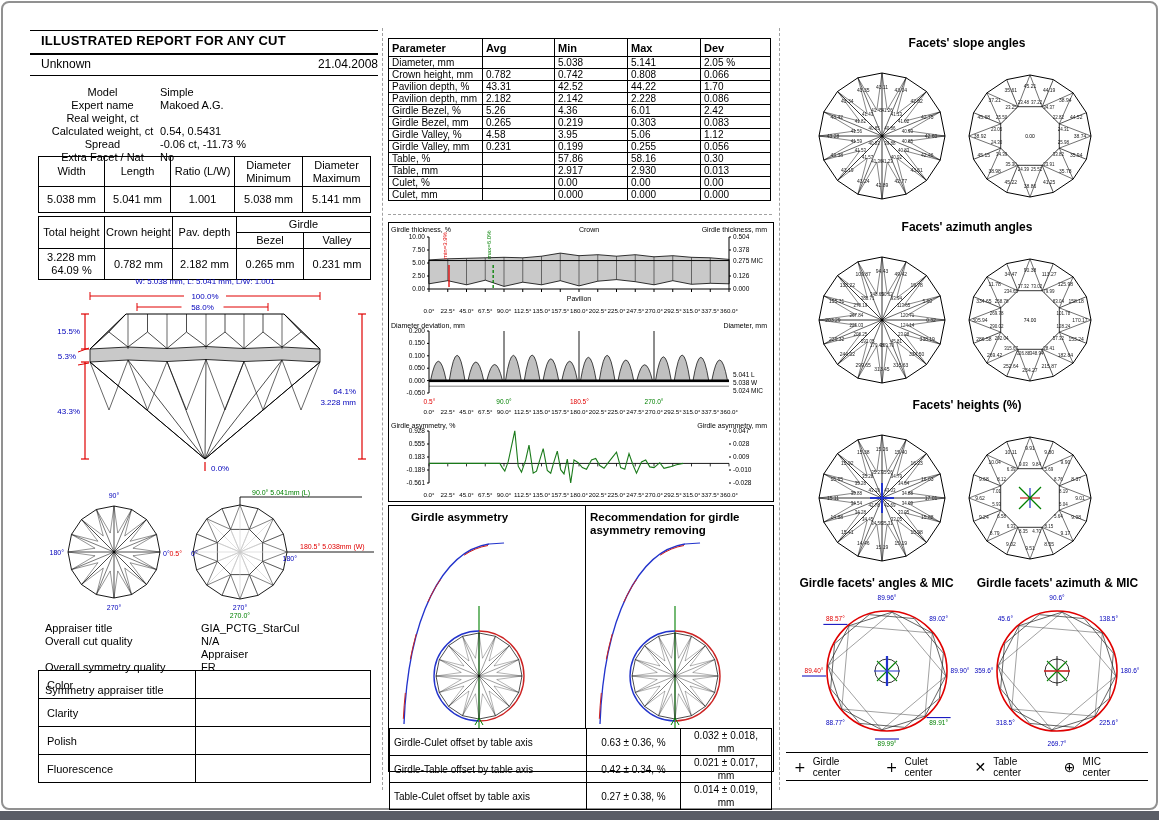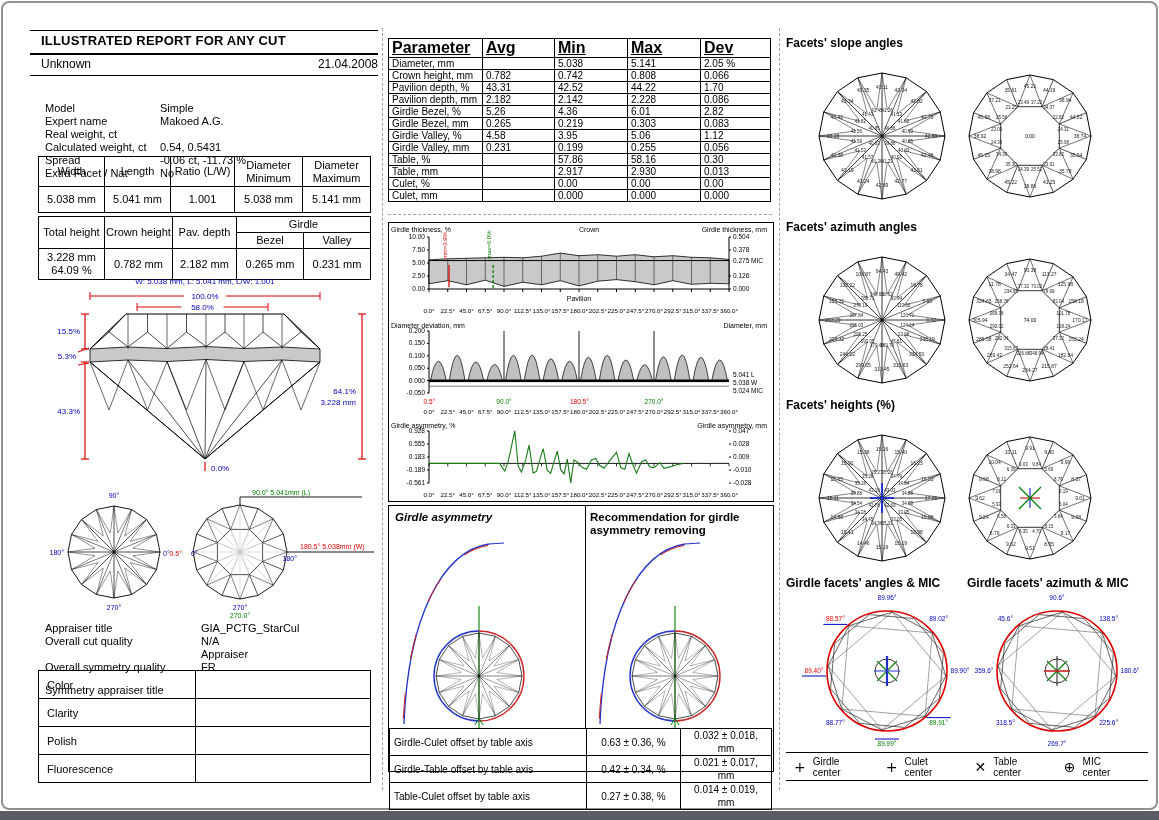--- a/index.html
+++ b/index.html
@@ -20,28 +20,28 @@
   .kv-label{flex:none;}
   table{border-collapse:collapse;}
   .dtable{width:332px;table-layout:fixed;}
   .dtable th,.dtable td{border:1px solid #000;font-weight:normal;font-size:11px;
                         text-align:center;white-space:pre-line;line-height:13px;}
   .dtable th{height:27px;}
   .dtable td{height:23px;}
   #heights-table th{height:13px;}
   #heights-table td{height:28px;}
   #param-table{width:382px;table-layout:fixed;font-size:10px;}
-  #param-table th{border:1px solid #000;text-align:left;font-size:16px;font-weight:bold;height:17px;padding:0 3px;text-decoration:underline;}
+  #param-table th{border:1px solid #000;text-align:left;font-size:11px;font-weight:bold;height:17px;padding:0 3px;}
   #param-table td{border:1px solid #000;height:11px;line-height:11px;padding:0 3px;overflow:hidden;}
   #grades-table{width:332px;table-layout:fixed;}
   #grades-table td{border:1px solid #000;font-size:11px;height:25px;padding-left:8px;}
   #offsets-table{width:382px;table-layout:fixed;font-size:10px;}
   #offsets-table td{border:1px solid #000;height:13px;line-height:13px;padding:0 4px;overflow:hidden;}
   #offsets-table td.c{text-align:center;}
-  .rtitle{font-size:12px;font-weight:bold;width:362px;}
+  .rtitle{font-size:12px;font-weight:bold;text-align:center;width:362px;}
   .panel-title{font-size:11.5px;font-weight:bold;line-height:13px;}
   .legend-row{display:flex;align-items:center;border-top:1px solid #000;border-bottom:1px solid #000;
               height:27px;font-size:10px;padding-left:8px;gap:0;}
   .legend-item{display:flex;align-items:center;margin-right:22px;}
   .legend-sym{font-size:14px;margin-right:7px;font-family:"DejaVu Sans",sans-serif;}
   svg text{font-family:"Liberation Sans",sans-serif;}
 </style>
 </head>
 <body>
 
@@ -51,21 +51,21 @@
   <div class="abs vsep" style="left:382px;top:28px;height:762px;"></div>
   <div class="abs vsep" style="left:779px;top:28px;height:762px;"></div>
 
   <div class="abs hr" style="left:30px;top:30px;width:348px;"></div>
   <div class="abs title" style="left:41px;top:33px;width:337px;">ILLUSTRATED REPORT FOR ANY CUT</div>
   <div class="abs hr thick" style="left:30px;top:53px;width:348px;"></div>
   <div class="abs subtitle" style="left:41px;top:57px;">Unknown</div>
   <div class="abs subtitle" style="left:238px;top:57px;width:140px;text-align:right;">21.04.2008</div>
   <div class="abs hr" style="left:30px;top:75px;width:348px;"></div>
 
-  <div class="abs" id="info-block" style="left:45px;top:102px;width:330px;">
+  <div class="abs" id="info-block" style="left:45px;top:86px;width:330px;text-align:center;">
       <div class="kv-row">
         <span class="kv-label" style="width: 115px;">Model</span>
         <span class="kv-value">Simple</span>
       </div>
       <div class="kv-row">
         <span class="kv-label" style="width: 115px;">Expert name</span>
         <span class="kv-value">Makoed A.G.</span>
       </div>
       <div class="kv-row">
         <span class="kv-label" style="width: 115px;">Real weight, ct</span>
@@ -431,21 +431,21 @@
           <td>2.182</td>
           <td>2.142</td>
           <td>2.228</td>
           <td>0.086</td>
         </tr>
         <tr>
           <td>Girdle Bezel, %</td>
           <td>5.26</td>
           <td>4.36</td>
           <td>6.01</td>
-          <td>2.82</td>
+          <td>2.42</td>
         </tr>
         <tr>
           <td>Girdle Bezel, mm</td>
           <td>0.265</td>
           <td>0.219</td>
           <td>0.303</td>
           <td>0.083</td>
         </tr>
         <tr>
           <td>Girdle Valley, %</td>
@@ -698,21 +698,21 @@
         <text x="246.25" y="78" font-size="6.2" fill="#000" text-anchor="middle">247.5°</text>
         <text x="265" y="78" font-size="6.2" fill="#000" text-anchor="middle">270.0°</text>
         <text x="283.75" y="78" font-size="6.2" fill="#000" text-anchor="middle">292.5°</text>
         <text x="302.5" y="78" font-size="6.2" fill="#000" text-anchor="middle">315.0°</text>
         <text x="321.25" y="78" font-size="6.2" fill="#000" text-anchor="middle">337.5°</text>
         <text x="340" y="78" font-size="6.2" fill="#000" text-anchor="middle">360.0°</text>
       </svg>
   </div>
 
   <div class="abs box" style="left:388px;top:505px;width:384px;height:265px;">
-    <div class="abs panel-title" style="left:6px;top:5px;width:182px;font-style:italic;">Girdle asymmetry</div>
+    <div class="abs panel-title" style="left:22px;top:5px;width:182px;">Girdle asymmetry</div>
     <div class="abs panel-title" style="left:201px;top:5px;width:176px;">Recommendation for girdle asymmetry removing</div>
     <div class="abs" style="left:196px;top:0;height:222px;border-left:1px solid #000;"></div>
     <svg class="abs" id="panel-left-svg" width="190" height="190" style="left:2px;top:32px;">
         <path d="M 98 6 C 52 13 17 78 13 186" fill="none" stroke="#2233cc" stroke-width="1.3"></path>
         <path d="M 97 7.5 C 51 15 16 80 12 188" fill="none" stroke="#cc2222" stroke-width="1" stroke-dasharray="26 34"></path>
         <line x1="98" y1="6" x2="113" y2="5" stroke="#2233cc" stroke-width="1.2"></line>
         <line x1="88" y1="68" x2="88" y2="190" stroke="#008000" stroke-width="1.1"></line>
         <polygon points="88.0,95.0 104.5,98.3 118.4,107.6 127.7,121.5 131.0,138.0 127.7,154.5 118.4,168.4 104.5,177.7 88.0,181.0 71.5,177.7 57.6,168.4 48.3,154.5 45.0,138.0 48.3,121.5 57.6,107.6 71.5,98.3" fill="none" stroke="#000" stroke-width="0.7"></polygon>
         <line x1="88" y1="138" x2="88" y2="95" stroke="#000" stroke-width="0.5"></line>
         <line x1="88" y1="138" x2="104.45538759169887" y2="98.27318010201466" stroke="#000" stroke-width="0.375"></line>

